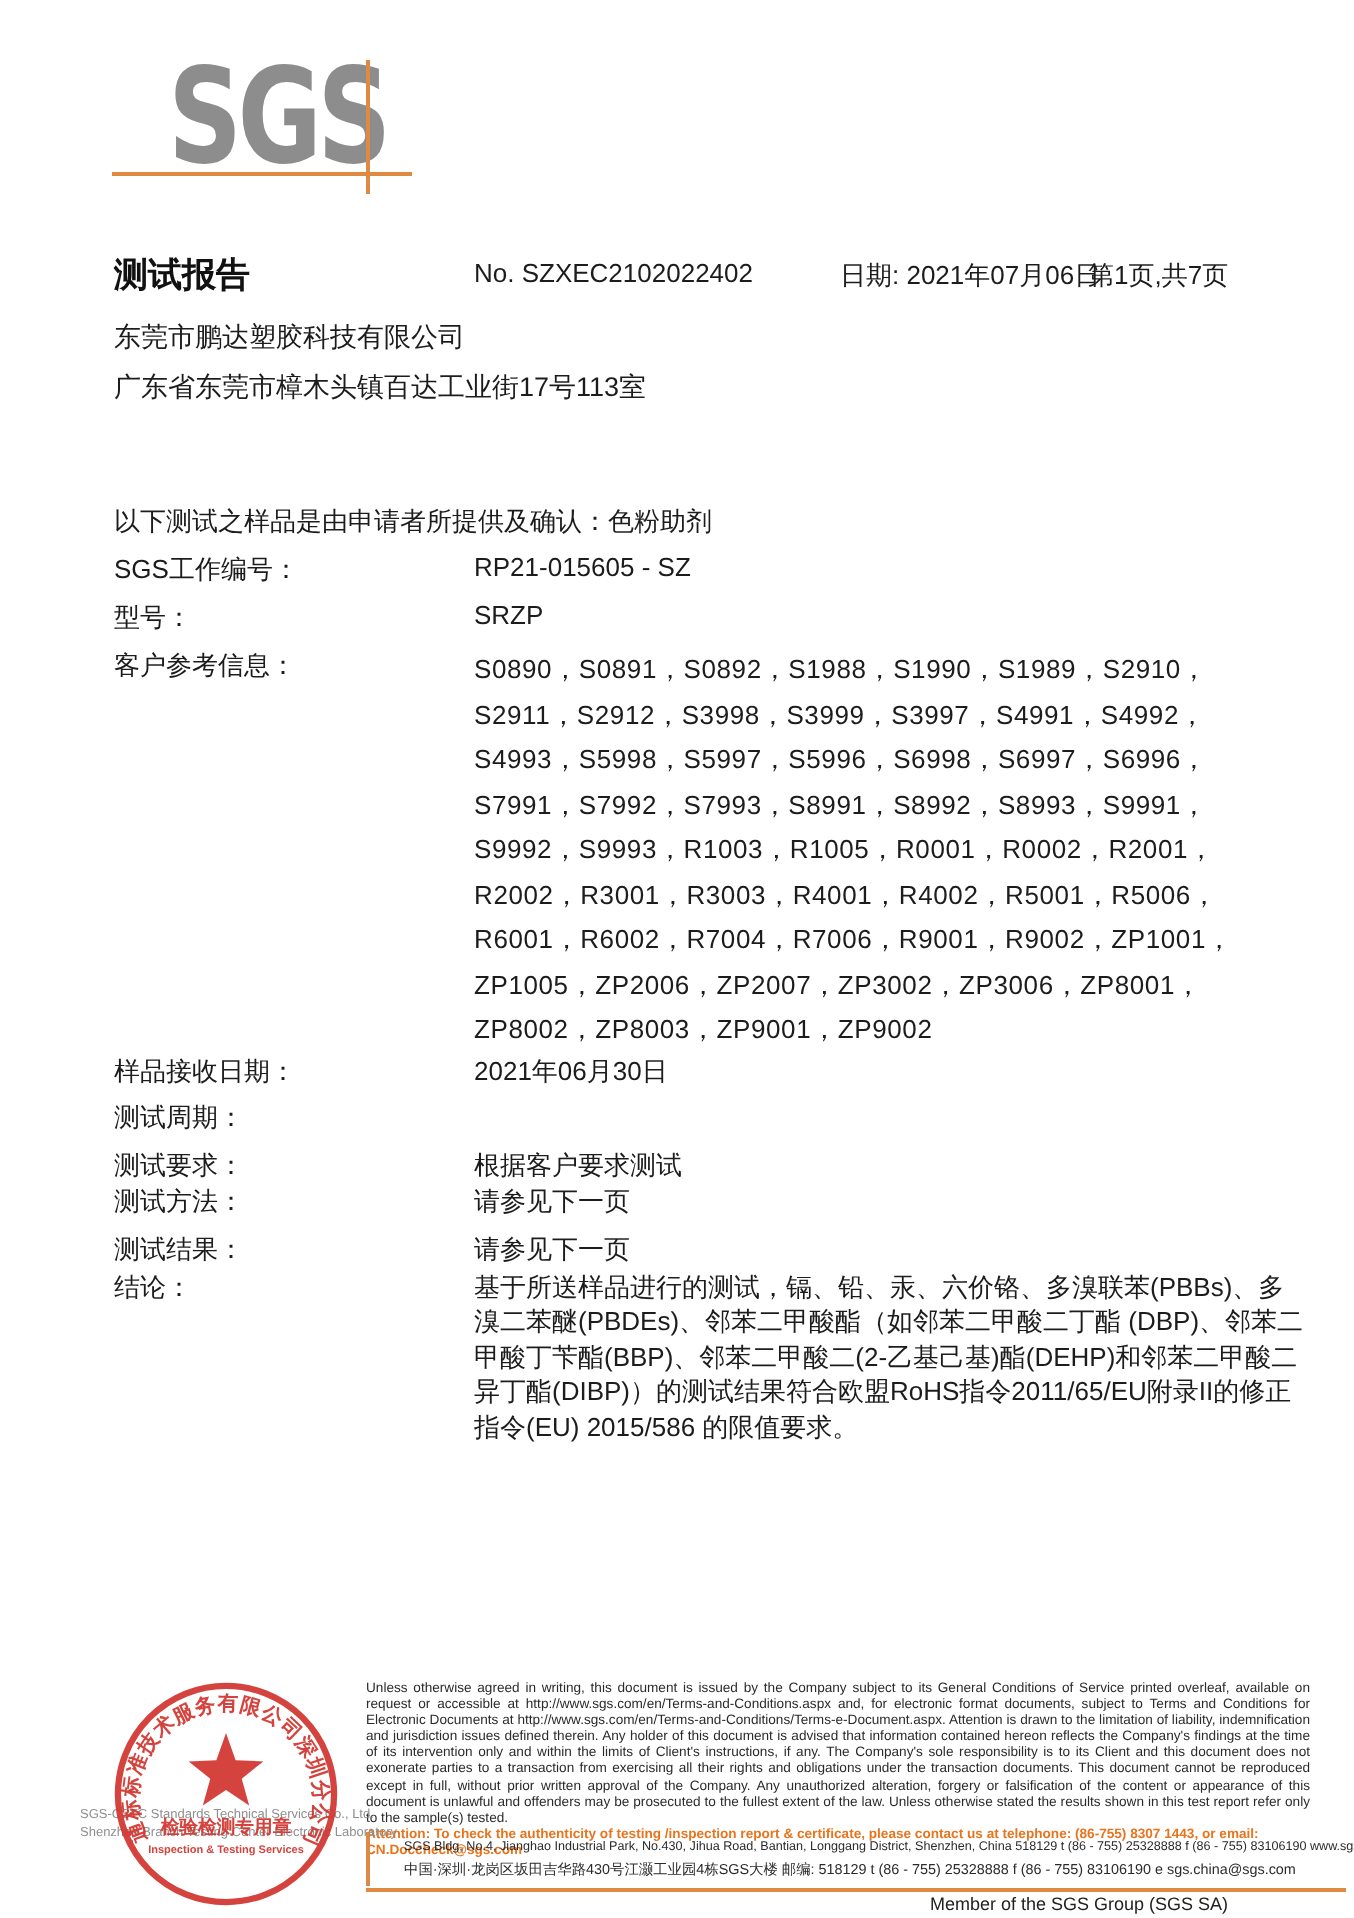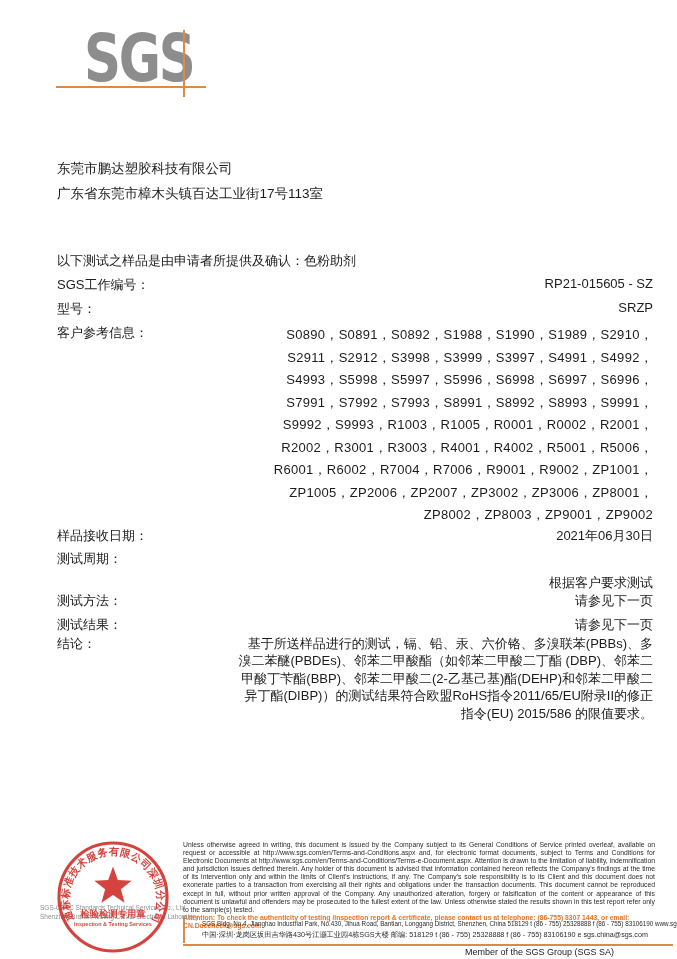--- a/index.html
+++ b/index.html
@@ -53,21 +53,21 @@
 
   
   .applicant-name    { position: absolute; left: 57px; top: 160px; font-size: 13.5px; }
   .applicant-address { position: absolute; left: 57px; top: 185px; font-size: 13.5px; }
 
   
   .body-block { position: absolute; left: 57px; top: 252px; width: 596px; font-size: 13px; }
   .intro-line { height: 24px; }
   .kv-row { display: flex; align-items: flex-start; }
   .kv-label { width: 180px; flex: 0 0 180px; }
-  .kv-value { flex: 1; text-align: right; }
+  .kv-value { flex: 1; }
   .row-h24 { height: 24px; }
   .row-h23 { height: 23px; }
   .row-h19 { height: 19px; }
   .row-h18 { height: 18px; }
   .code-lines div { line-height: 22.5px; letter-spacing: 0.3px; }
   .code-block { margin-bottom: 0; }
   .conclusion-text { line-height: 17.5px; width: 416px; }
 
   
   .legal-block {
@@ -93,20 +93,26 @@
 </style>
 </head>
 <body>
 
 <div class="page">
 
   <div class="logo-text">SGS</div>
   <div class="logo-vline"></div>
   <div class="logo-hline"></div>
 
+  <div class="title-row">
+    <span class="report-title">测试报告</span>
+    <span class="report-no">No. SZXEC2102022402</span>
+    <span class="report-date">日期: 2021年07月06日</span>
+    <span class="report-page">第1页,共7页</span>
+  </div>
 
   <div class="applicant-name">东莞市鹏达塑胶科技有限公司</div>
   <div class="applicant-address">广东省东莞市樟木头镇百达工业街17号113室</div>
 
   <div class="body-block">
     <div class="intro-line">以下测试之样品是由申请者所提供及确认：色粉助剂</div>
 
     <div class="kv-row row-h24">
       <div class="kv-label">SGS工作编号：</div>
       <div class="kv-value">RP21-015605 - SZ</div>
@@ -135,20 +141,21 @@
     <div class="kv-row row-h23">
       <div class="kv-label">样品接收日期：</div>
       <div class="kv-value">2021年06月30日</div>
     </div>
 
     <div class="kv-row row-h24">
       <div class="kv-label">测试周期：</div>
     </div>
 
     <div class="kv-row row-h18">
+      <div class="kv-label">测试要求：</div>
       <div class="kv-value">根据客户要求测试</div>
     </div>
 
     <div class="kv-row row-h24">
       <div class="kv-label">测试方法：</div>
       <div class="kv-value">请参见下一页</div>
     </div>
 
     <div class="kv-row row-h19">
       <div class="kv-label">测试结果：</div>

